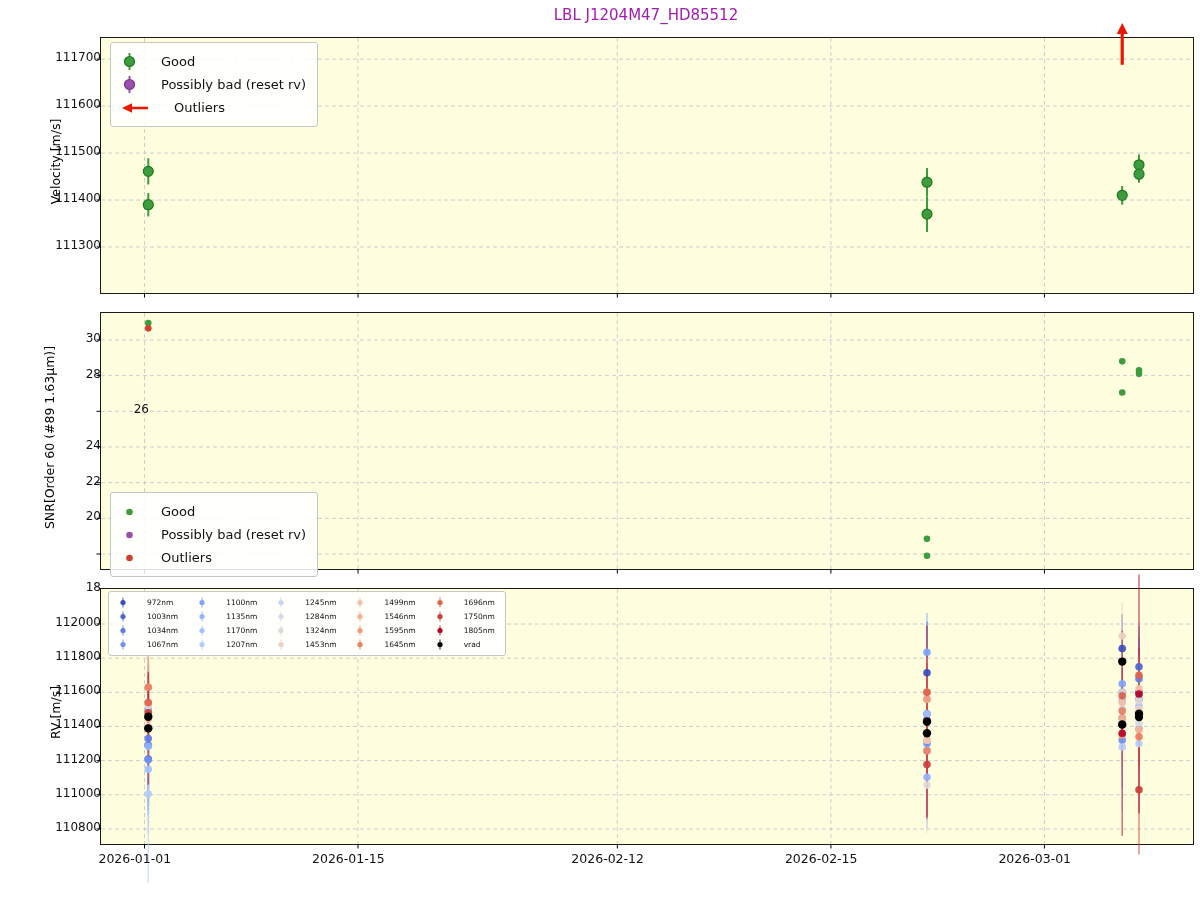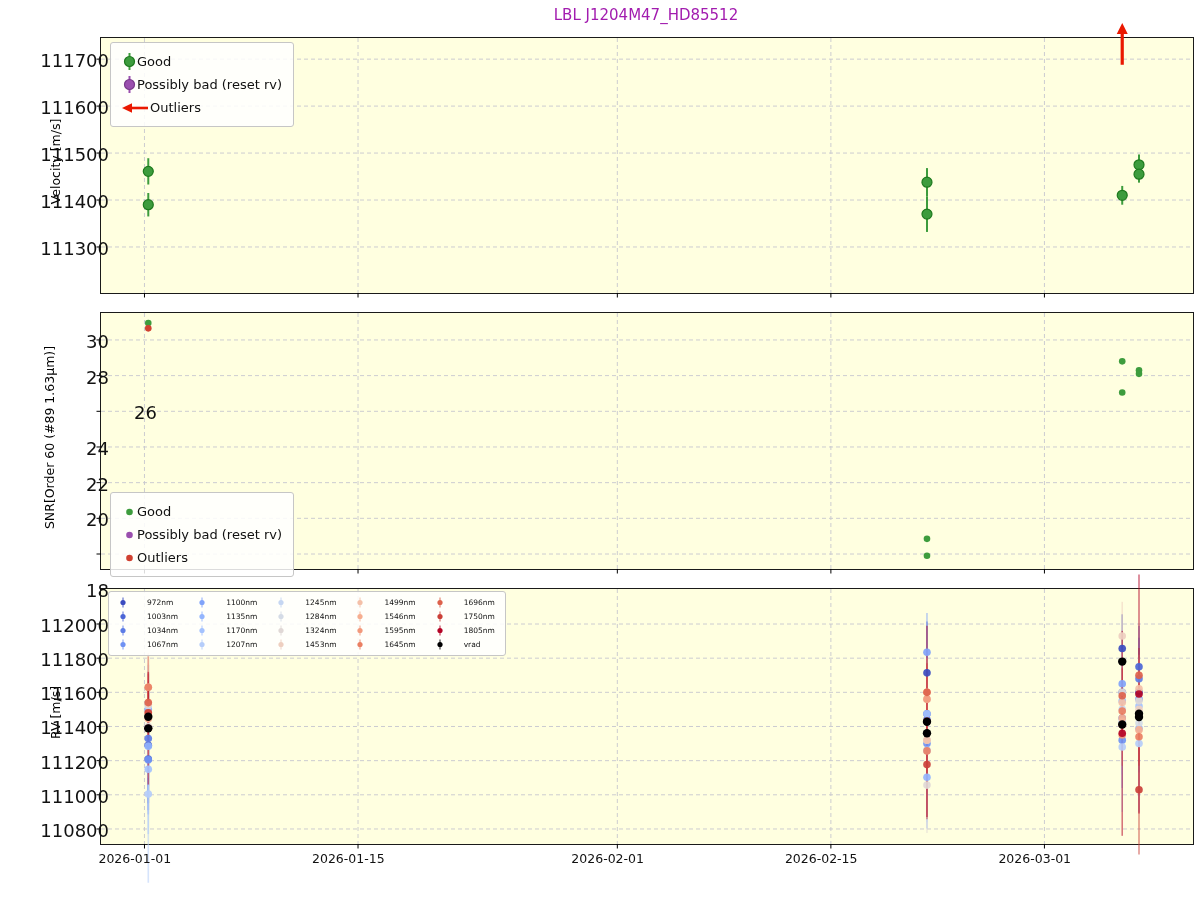--- a/index.html
+++ b/index.html
@@ -2,24 +2,24 @@
 <html><head>
 <meta charset="utf-8">
 <style>
   html,body{margin:0;padding:0;background:#ffffff;font-family:"DejaVu Sans",sans-serif;color:#111;}
   #figure{position:relative;width:1200px;height:900px;background:#ffffff;overflow:hidden;}
   .panel{position:absolute;left:100px;width:1092px;background:#ffffe0;border:1.3px solid #1a1a1a;box-sizing:content-box;}
   .panel svg{display:block;overflow:visible;}
   #page-title{position:absolute;left:100px;top:6px;width:1092px;text-align:center;font-size:15px;color:#a21caf;}
   #x-label{position:absolute;left:100px;top:866px;width:1092px;text-align:center;font-size:12.5px;color:#000;}
   .ylab{position:absolute;width:300px;text-align:center;transform:rotate(-90deg);font-size:12.5px;color:#000;}
-  .tick-label-y{position:absolute;left:16px;width:93px;text-align:right;font-size:18px;color:#111;}
+  .tick-label-y{position:absolute;left:8px;width:93px;text-align:right;font-size:12px;color:#111;}
   .tick-label-x{position:absolute;width:90px;font-size:12.5px;color:#111;}
   .legend{position:absolute;background:rgba(255,255,255,0.85);border:1px solid #c6c6c6;border-radius:3px;padding:7px 11px;z-index:6;}
-  .legend-row{display:flex;align-items:center;gap:0;height:23px;font-size:13px;white-space:nowrap;}
+  .legend-row{display:flex;align-items:center;gap:24px;height:23px;font-size:13px;white-space:nowrap;}
   .legend-grid{display:grid;grid-auto-flow:column;grid-template-rows:repeat(4,13px);grid-template-columns:repeat(5,auto);column-gap:20px;row-gap:1px;padding:2px 4px;}
   .legend-cell{display:flex;align-items:center;gap:20px;font-size:7.5px;white-space:nowrap;}
 </style>
 </head>
 <body>
 
 <div id="figure">
   <div id="page-title">LBL J1204M47_HD85512</div>
 
   <div class="panel" id="panel0" style="top:37px;height:255px;">
@@ -503,17 +503,17 @@
       <div class="tick-label-y" style="top: 330.938px;">30</div>
       <div class="tick-label-y" style="top: 819.97px;">110800</div>
       <div class="tick-label-y" style="top: 785.81px;">111000</div>
       <div class="tick-label-y" style="top: 751.651px;">111200</div>
       <div class="tick-label-y" style="top: 717.492px;">111400</div>
       <div class="tick-label-y" style="top: 683.332px;">111600</div>
       <div class="tick-label-y" style="top: 649.173px;">111800</div>
       <div class="tick-label-y" style="top: 615.013px;">112000</div>
       <div class="tick-label-x" style="left: 98.4726px; top: 851px;">2026-01-01</div>
       <div class="tick-label-x" style="left: 312.022px; top: 851px;">2026-01-15</div>
-      <div class="tick-label-x" style="left: 571.332px; top: 851px;">2026-02-01</div>
+      <div class="tick-label-x" style="left: 571.332px; top: 851px;">2026-02-12</div>
       <div class="tick-label-x" style="left: 784.881px; top: 851px;">2026-02-15</div>
       <div class="tick-label-x" style="left: 998.431px; top: 851px;">2026-03-01</div>
     </div>
 </div>
 
 </body></html>

